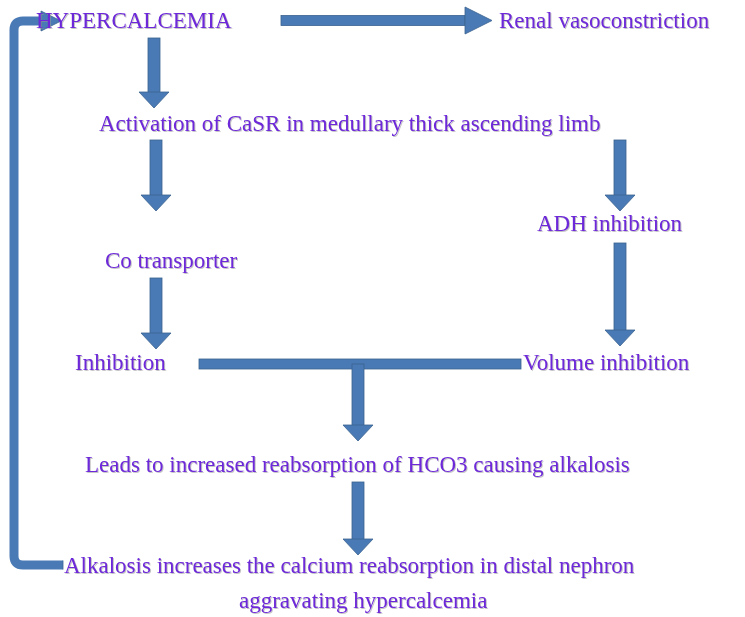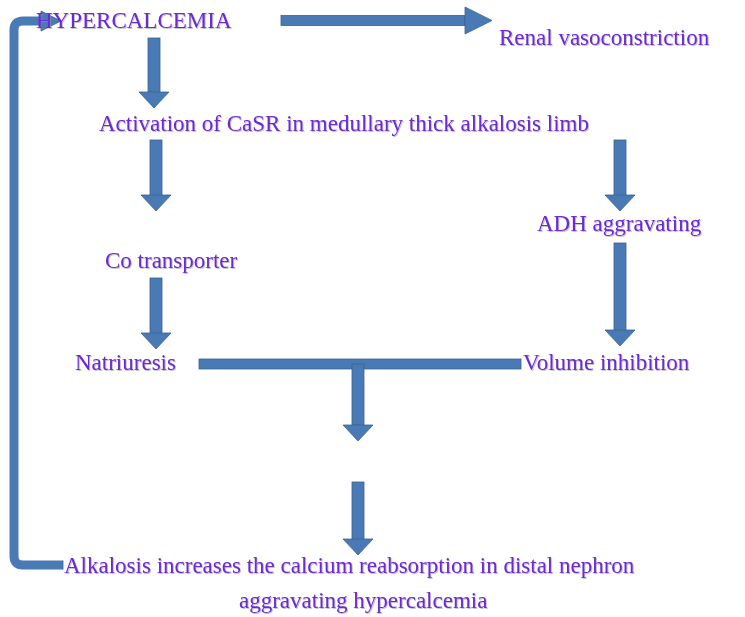--- a/index.html
+++ b/index.html
@@ -90,31 +90,32 @@
 
     <g>
       <rect x="352" y="482" width="12" height="58" fill="#4a7ab5" stroke="#3a628f" stroke-width="0.8"></rect>
       <polygon points="343,539 373,539 358,555" fill="#4a7ab5" stroke="#3a628f" stroke-width="0.8"></polygon>
     </g>
 
   </svg>
 
   <div class="node" style="left:36px; top:6px;">HYPERCALCEMIA</div>
 
-  <div class="node" style="left:499px; top:23px;text-align:right;">Renal vasoconstriction</div>
+  <div class="node" style="left:499px; top:6px;text-align:right;">Renal vasoconstriction</div>
 
-  <div class="node" style="left:99px; top:109px;">Activation of CaSR in medullary thick alkalosis limb</div>
+  <div class="node" style="left:99px; top:109px;">Activation of CaSR in medullary thick ascending limb</div>
 
 
   <div class="node" style="left:105px; top:246px;font-family:Liberation Serif, serif;">Co transporter</div>
 
-  <div class="node" style="left:537px; top:209px;">ADH aggravating</div>
+  <div class="node" style="left:537px; top:209px;">ADH inhibition</div>
 
-  <div class="node" style="left:75px; top:348px;">Natriuresis</div>
+  <div class="node" style="left:75px; top:348px;">Inhibition</div>
 
   <div class="node" style="left:523px; top:348px;">Volume inhibition</div>
 
+  <div class="node" style="left:85px; top:450px;">Leads to increased reabsorption of HCO3 causing alkalosis</div>
 
   <div class="node" style="left:64px; top:551px;">Alkalosis increases the calcium reabsorption in distal nephron</div>
 
   <div class="node" style="left:239px; top:586px;text-align:center;">aggravating hypercalcemia</div>
 
 </div>
 
 </body></html>

